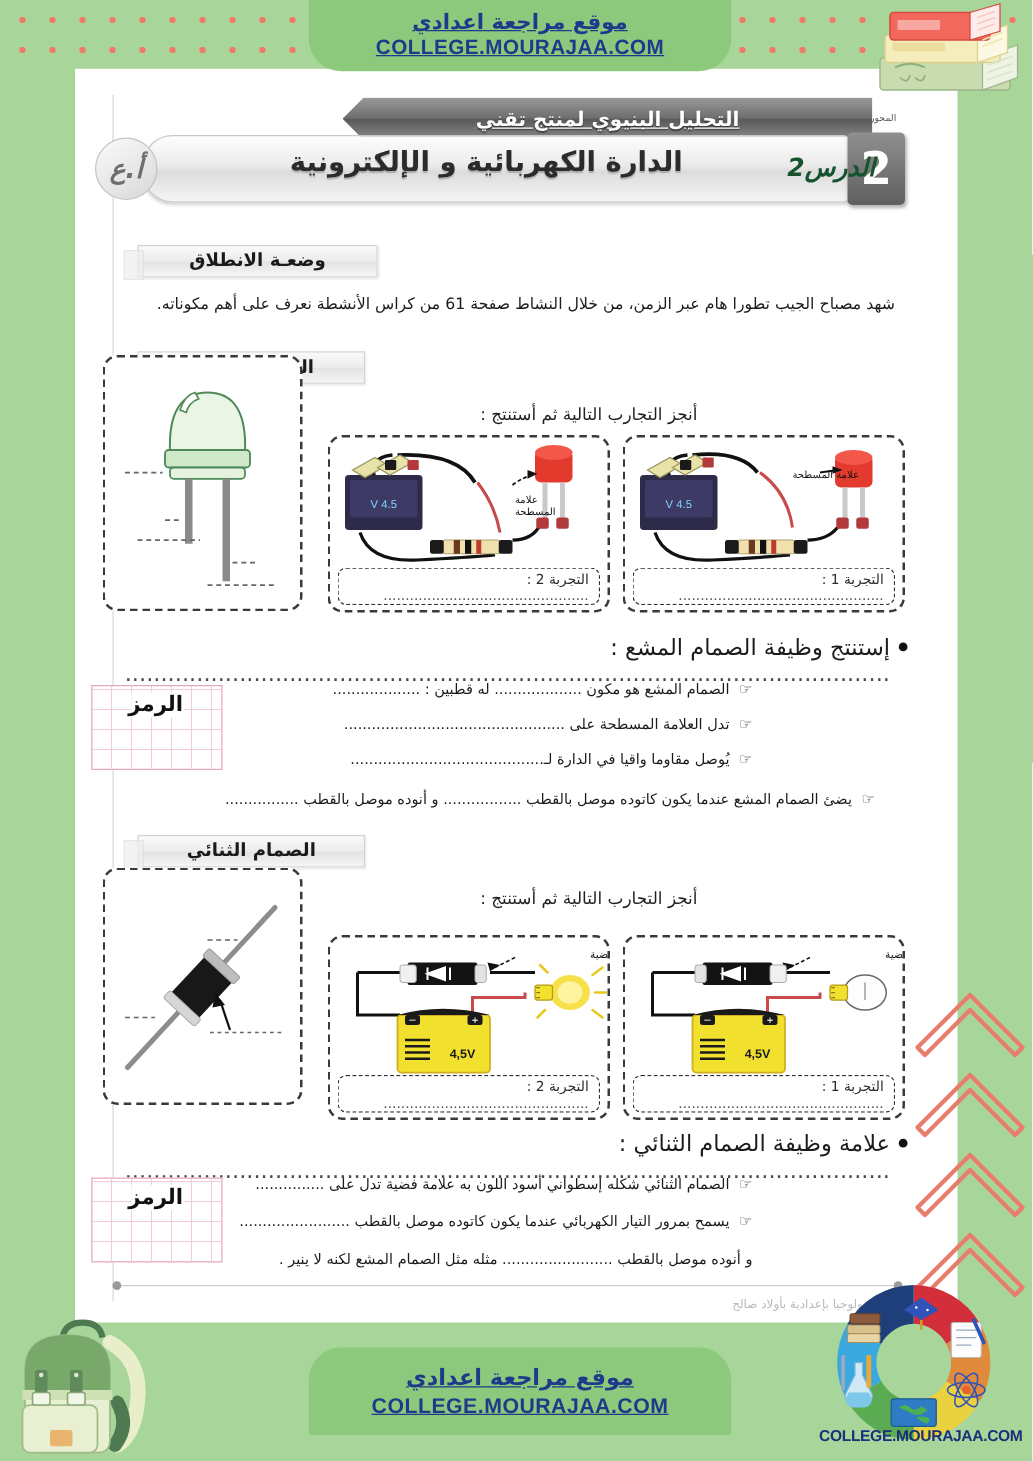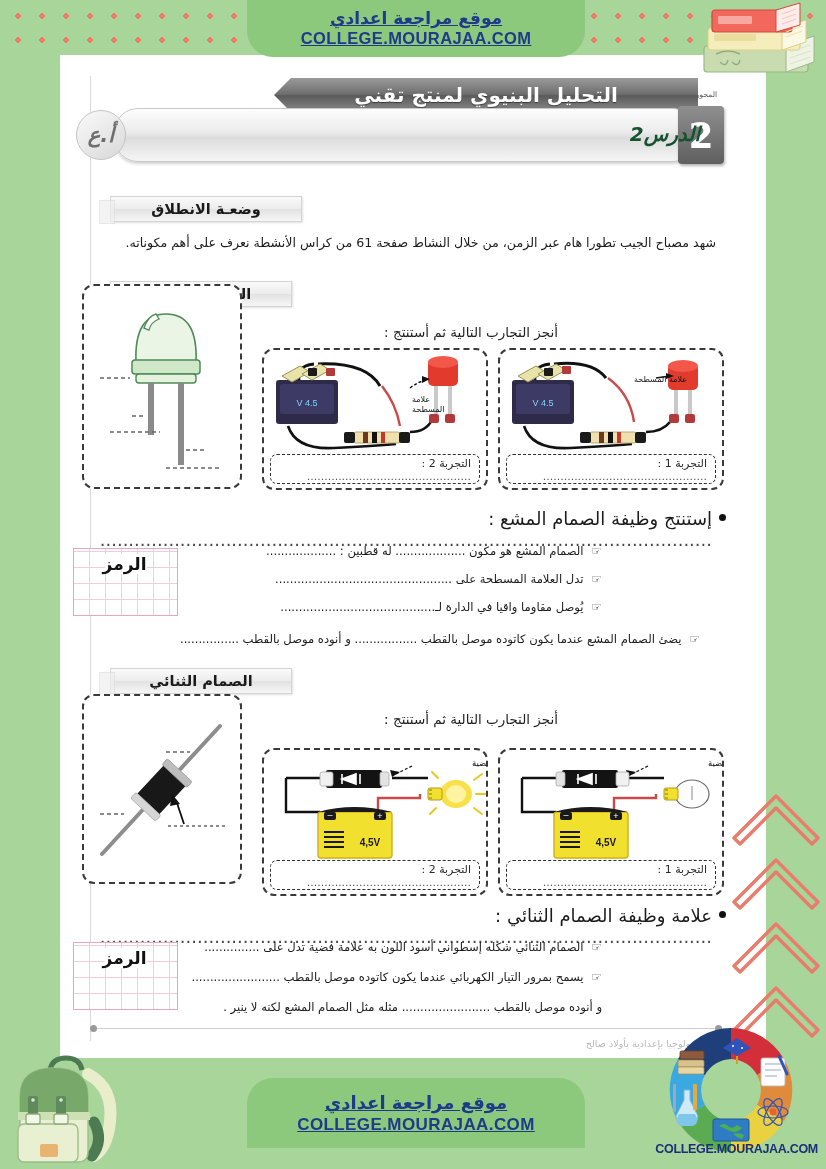--- a/index.html
+++ b/index.html
@@ -107,23 +107,24 @@
     padding-top: 10px;
   }
   .axis-banner {
     position: absolute; right: 26px; top: 0px;
     width: 424px; height: 34px;
     background: linear-gradient(180deg,#9a9a9a 0%,#6e6e6e 48%,#5a5a5a 52%,#8a8a8a 100%);
     display: flex; align-items: center; justify-content: center;
     clip-path: polygon(100% 0, 100% 100%, 4% 100%, 0% 50%, 4% 0);
   }
   .axis-banner span {
-    color: #ffffff; font-size: 20px; font-weight: bold;
+    color: #ffffff; font-size: 16px; font-weight: bold;
     letter-spacing: 2.2px;
     text-shadow: 0 1px 1px rgba(0,0,0,.45);
+    text-decoration: underline;
   }
 
   .lesson-num {
     position: absolute; right: 0px; top: 28px;
     width: 46px; height: 58px;
     background: linear-gradient(180deg,#8f8f8f,#5f5f5f);
     border-radius: 4px;
     display: flex; align-items: center; justify-content: center;
     color: #fff; font-size: 36px; font-weight: bold;
     box-shadow: 1px 2px 3px rgba(0,0,0,.3);
@@ -382,20 +383,21 @@
   <div class="margin-line"></div>
 
   <div class="title-wrap">
     <div class="axis-tab">المحور</div>
     <div class="axis-banner">
       <span>التحليل البنيوي لمنتج تقني</span>
     </div>
     <div class="lesson-bar"></div>
     <div class="lesson-num">2</div>
     <div class="lesson-label">الدرس2</div>
+    <div class="lesson-title">الدارة الكهربائية و الإلكترونية</div>
     <div class="badge-circle">أ.ع</div>
   </div>
 
   <div class="sec-head" style="right:428px; top:130px; width:192px;">
     <span>وضعـة الانطلاق</span>
   </div>
   <div class="intro-text" style="top:168px;">شهد مصباح الجيب تطورا هام عبر الزمن، من خلال النشاط صفحة 61 من كراس الأنشطة نعرف على أهم مكوناته.</div>
 
   <div class="sec-head" style="right:438px; top:215px; width:182px;">
     <span>الصمام المشع</span>

